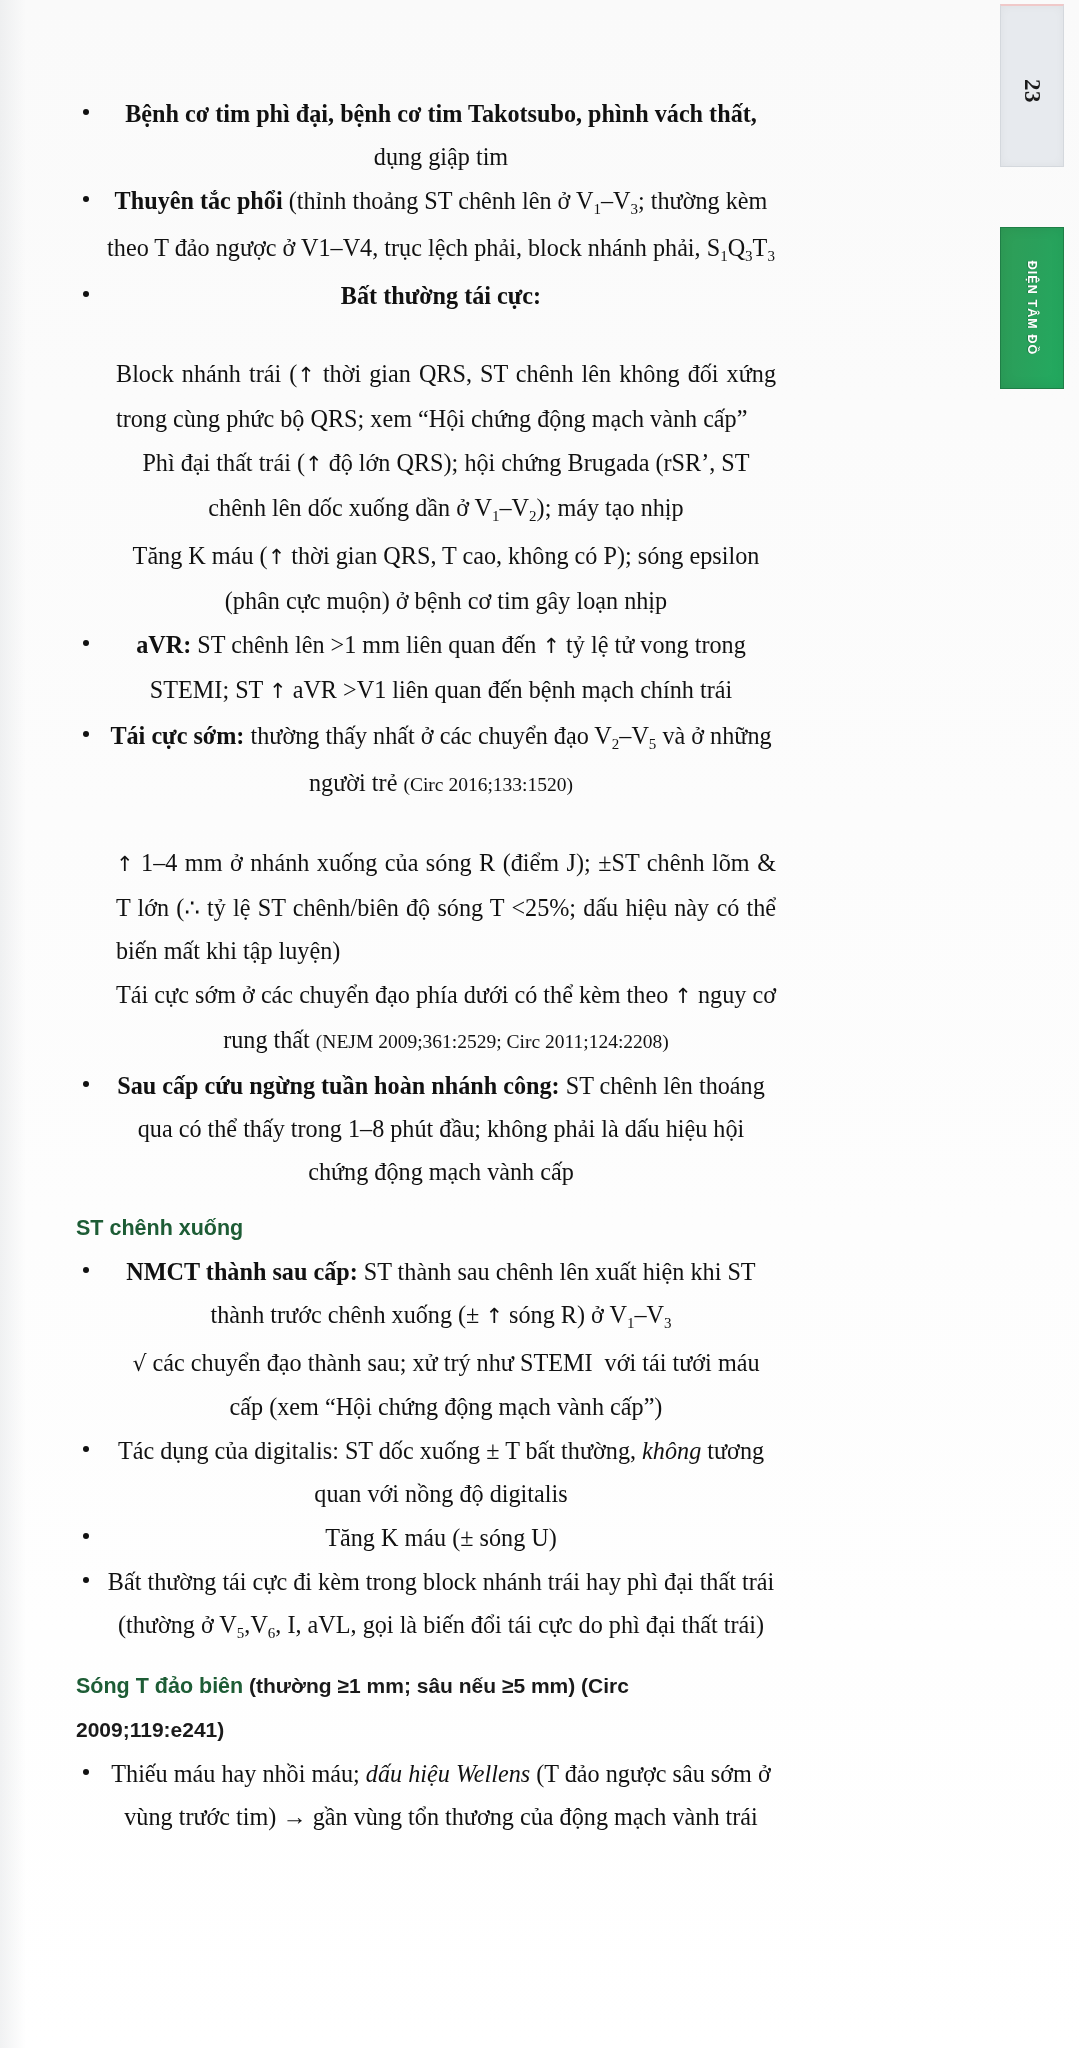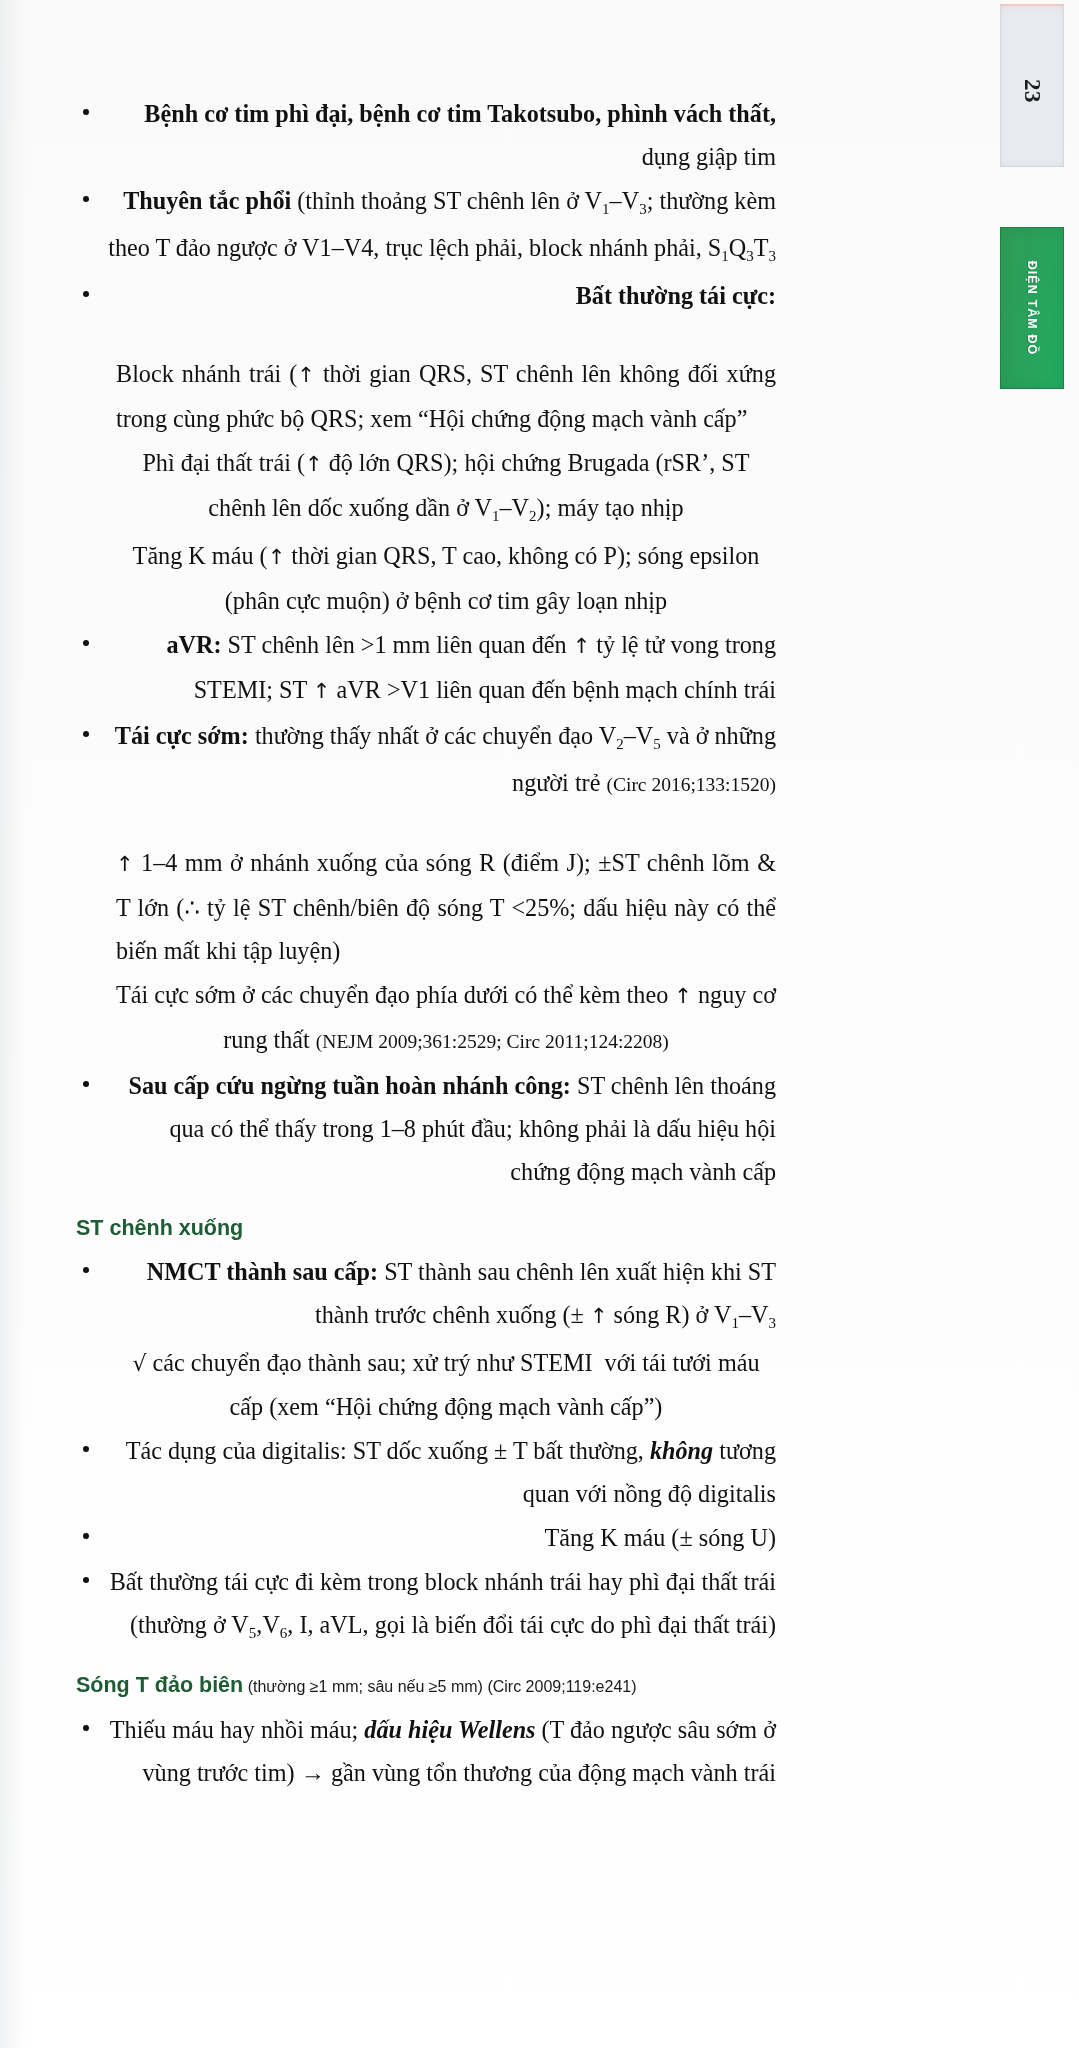--- a/index.html
+++ b/index.html
@@ -90,21 +90,21 @@
     width: 700px;
   }
 
   
   .bullet {
     position: relative;
     padding-left: 30px;
     font-size: 24.2px;
     line-height: 43px;
     margin-bottom: 1px;
-    text-align: right;
+    text-align: center;
   }
   .bullet > .dot {
     position: absolute;
     left: 7px;
     top: 17px;
     width: 6px;
     height: 6px;
     background: #111;
     border-radius: 50%;
   }
@@ -124,28 +124,28 @@
     font-family: "Liberation Sans", "DejaVu Sans", sans-serif;
     font-weight: 700;
     font-size: 21.5px;
     line-height: 43px;
     color: #1d5c35;
     padding-left: 0;
     margin-top: 14px;
   }
   .green-head .tail {
     font-family: "Liberation Sans", "DejaVu Sans", sans-serif;
-    font-weight: 400;
-    font-size: 16px;
+    font-weight: 700;
+    font-size: 21px;
     color: #1a1a1a;
     text-align: right;
   }
 
   b, .b { font-weight: 700; }
-  .i, i { font-style: italic; font-weight: bold; }
+  .i, i { font-style: italic; }
   .cite { font-size: 19.5px; }
   .cite .jn { }
 
   sub {
     font-size: 0.62em;
     vertical-align: baseline;
     position: relative;
     top: 0.33em;
   }
 

